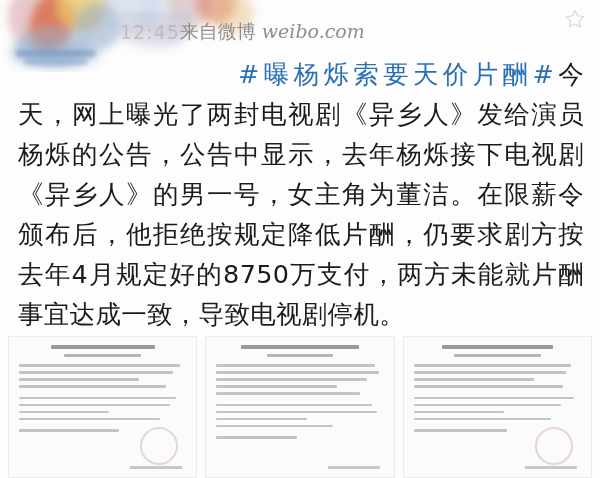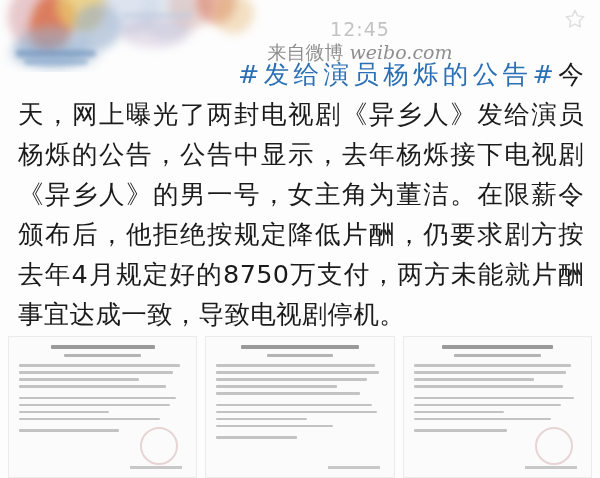--- a/index.html
+++ b/index.html
@@ -65,21 +65,20 @@
   .post-header {
     position: absolute;
     left: 0;
     top: 18px;
     width: 600px;
     height: 28px;
     display: flex;
     align-items: center;
     padding-left: 120px;
     box-sizing: border-box;
-    flex-direction: column;
   }
   .timestamp {
     font-size: 19px;
     color: #b9b9b9;
     letter-spacing: 1px;
     font-family: "DejaVu Sans", "Liberation Sans", sans-serif;
     opacity: 0.85;
   }
   .source-text {
     font-size: 19px;
@@ -208,21 +207,21 @@
   <div class="post-header">
     <span class="timestamp">12:45</span>
     <span class="source-text"><span>来自微博</span>&nbsp;<span class="source-link">weibo.com</span></span>
   </div>
 
   <svg class="star-icon" viewBox="0 0 24 24">
     <path d="M12 2.6l2.9 6.0 6.6.9-4.8 4.6 1.2 6.5-5.9-3.1-5.9 3.1 1.2-6.5L2.5 9.5l6.6-.9z" fill="none" stroke="#b9b9b9" stroke-width="1.6" stroke-linejoin="round"></path>
   </svg>
 
   <div class="post-body">
-    <span class="indent-first"></span><span class="hashtag">#发给演员杨烁的公告#</span><span>今天，网上曝光了两封电视剧《异乡人》发给演员杨烁的公告，公告中显示，去年杨烁接下电视剧《异乡人》的男一号，女主角为董洁。在限薪令颁布后，他拒绝按规定降低片酬，仍要求剧方按去年4月规定好的8750万支付，两方未能就片酬事宜达成一致，导致电视剧停机。</span>
+    <span class="indent-first"></span><span class="hashtag">#曝杨烁索要天价片酬#</span><span>今天，网上曝光了两封电视剧《异乡人》发给演员杨烁的公告，公告中显示，去年杨烁接下电视剧《异乡人》的男一号，女主角为董洁。在限薪令颁布后，他拒绝按规定降低片酬，仍要求剧方按去年4月规定好的8750万支付，两方未能就片酬事宜达成一致，导致电视剧停机。</span>
   </div>
 
   <div class="docs">
 
     <div class="doc">
       <div class="dtitle" style="width:62%"></div>
       <div class="dsub" style="width:46%"></div>
       <div class="dline" style="width:96%"></div>
       <div class="dline" style="width:92%"></div>
       <div class="dline sh"></div>

